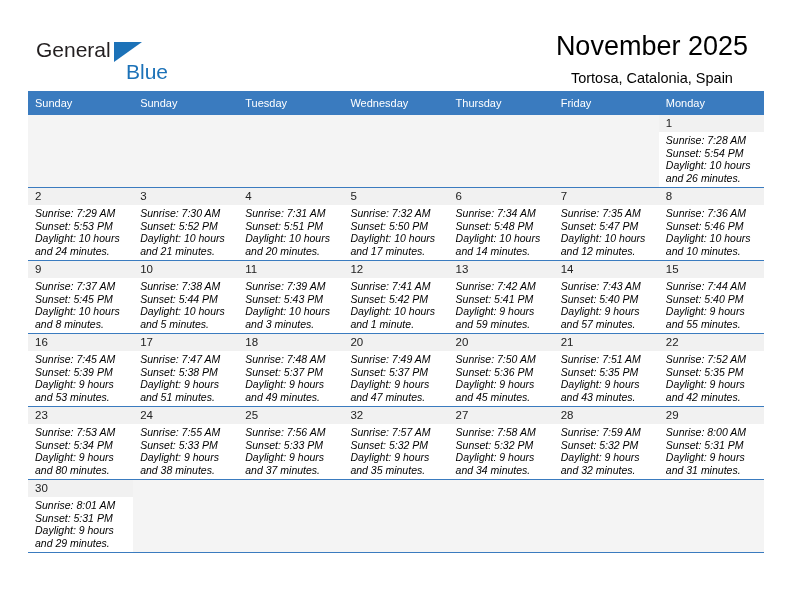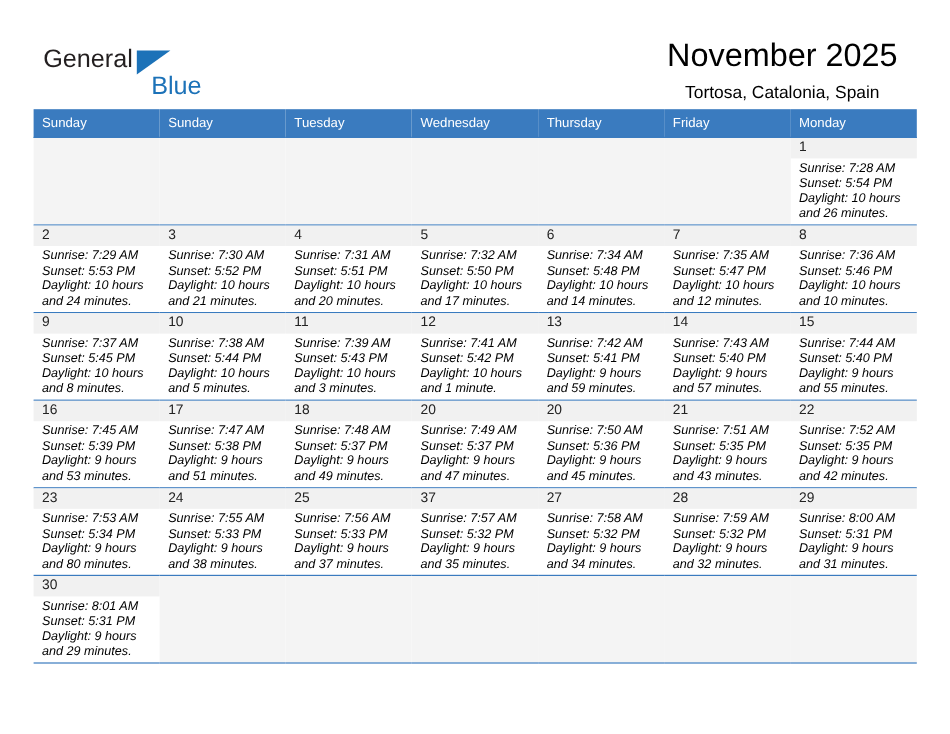--- a/index.html
+++ b/index.html
@@ -478,21 +478,21 @@
               <div class="cell-lines">
                 <div>Sunrise: 7:56 AM</div>
                 <div>Sunset: 5:33 PM</div>
                 <div>Daylight: 9 hours</div>
                 <div>and 37 minutes.</div>
               </div>
             </div>
           </td>
           <td>
             <div class="cell">
-              <div class="daynum-bar">37</div>
+              <div class="daynum-bar">32</div>
               <div class="cell-lines">
                 <div>Sunrise: 7:57 AM</div>
                 <div>Sunset: 5:32 PM</div>
                 <div>Daylight: 9 hours</div>
                 <div>and 35 minutes.</div>
               </div>
             </div>
           </td>
           <td>
             <div class="cell">

